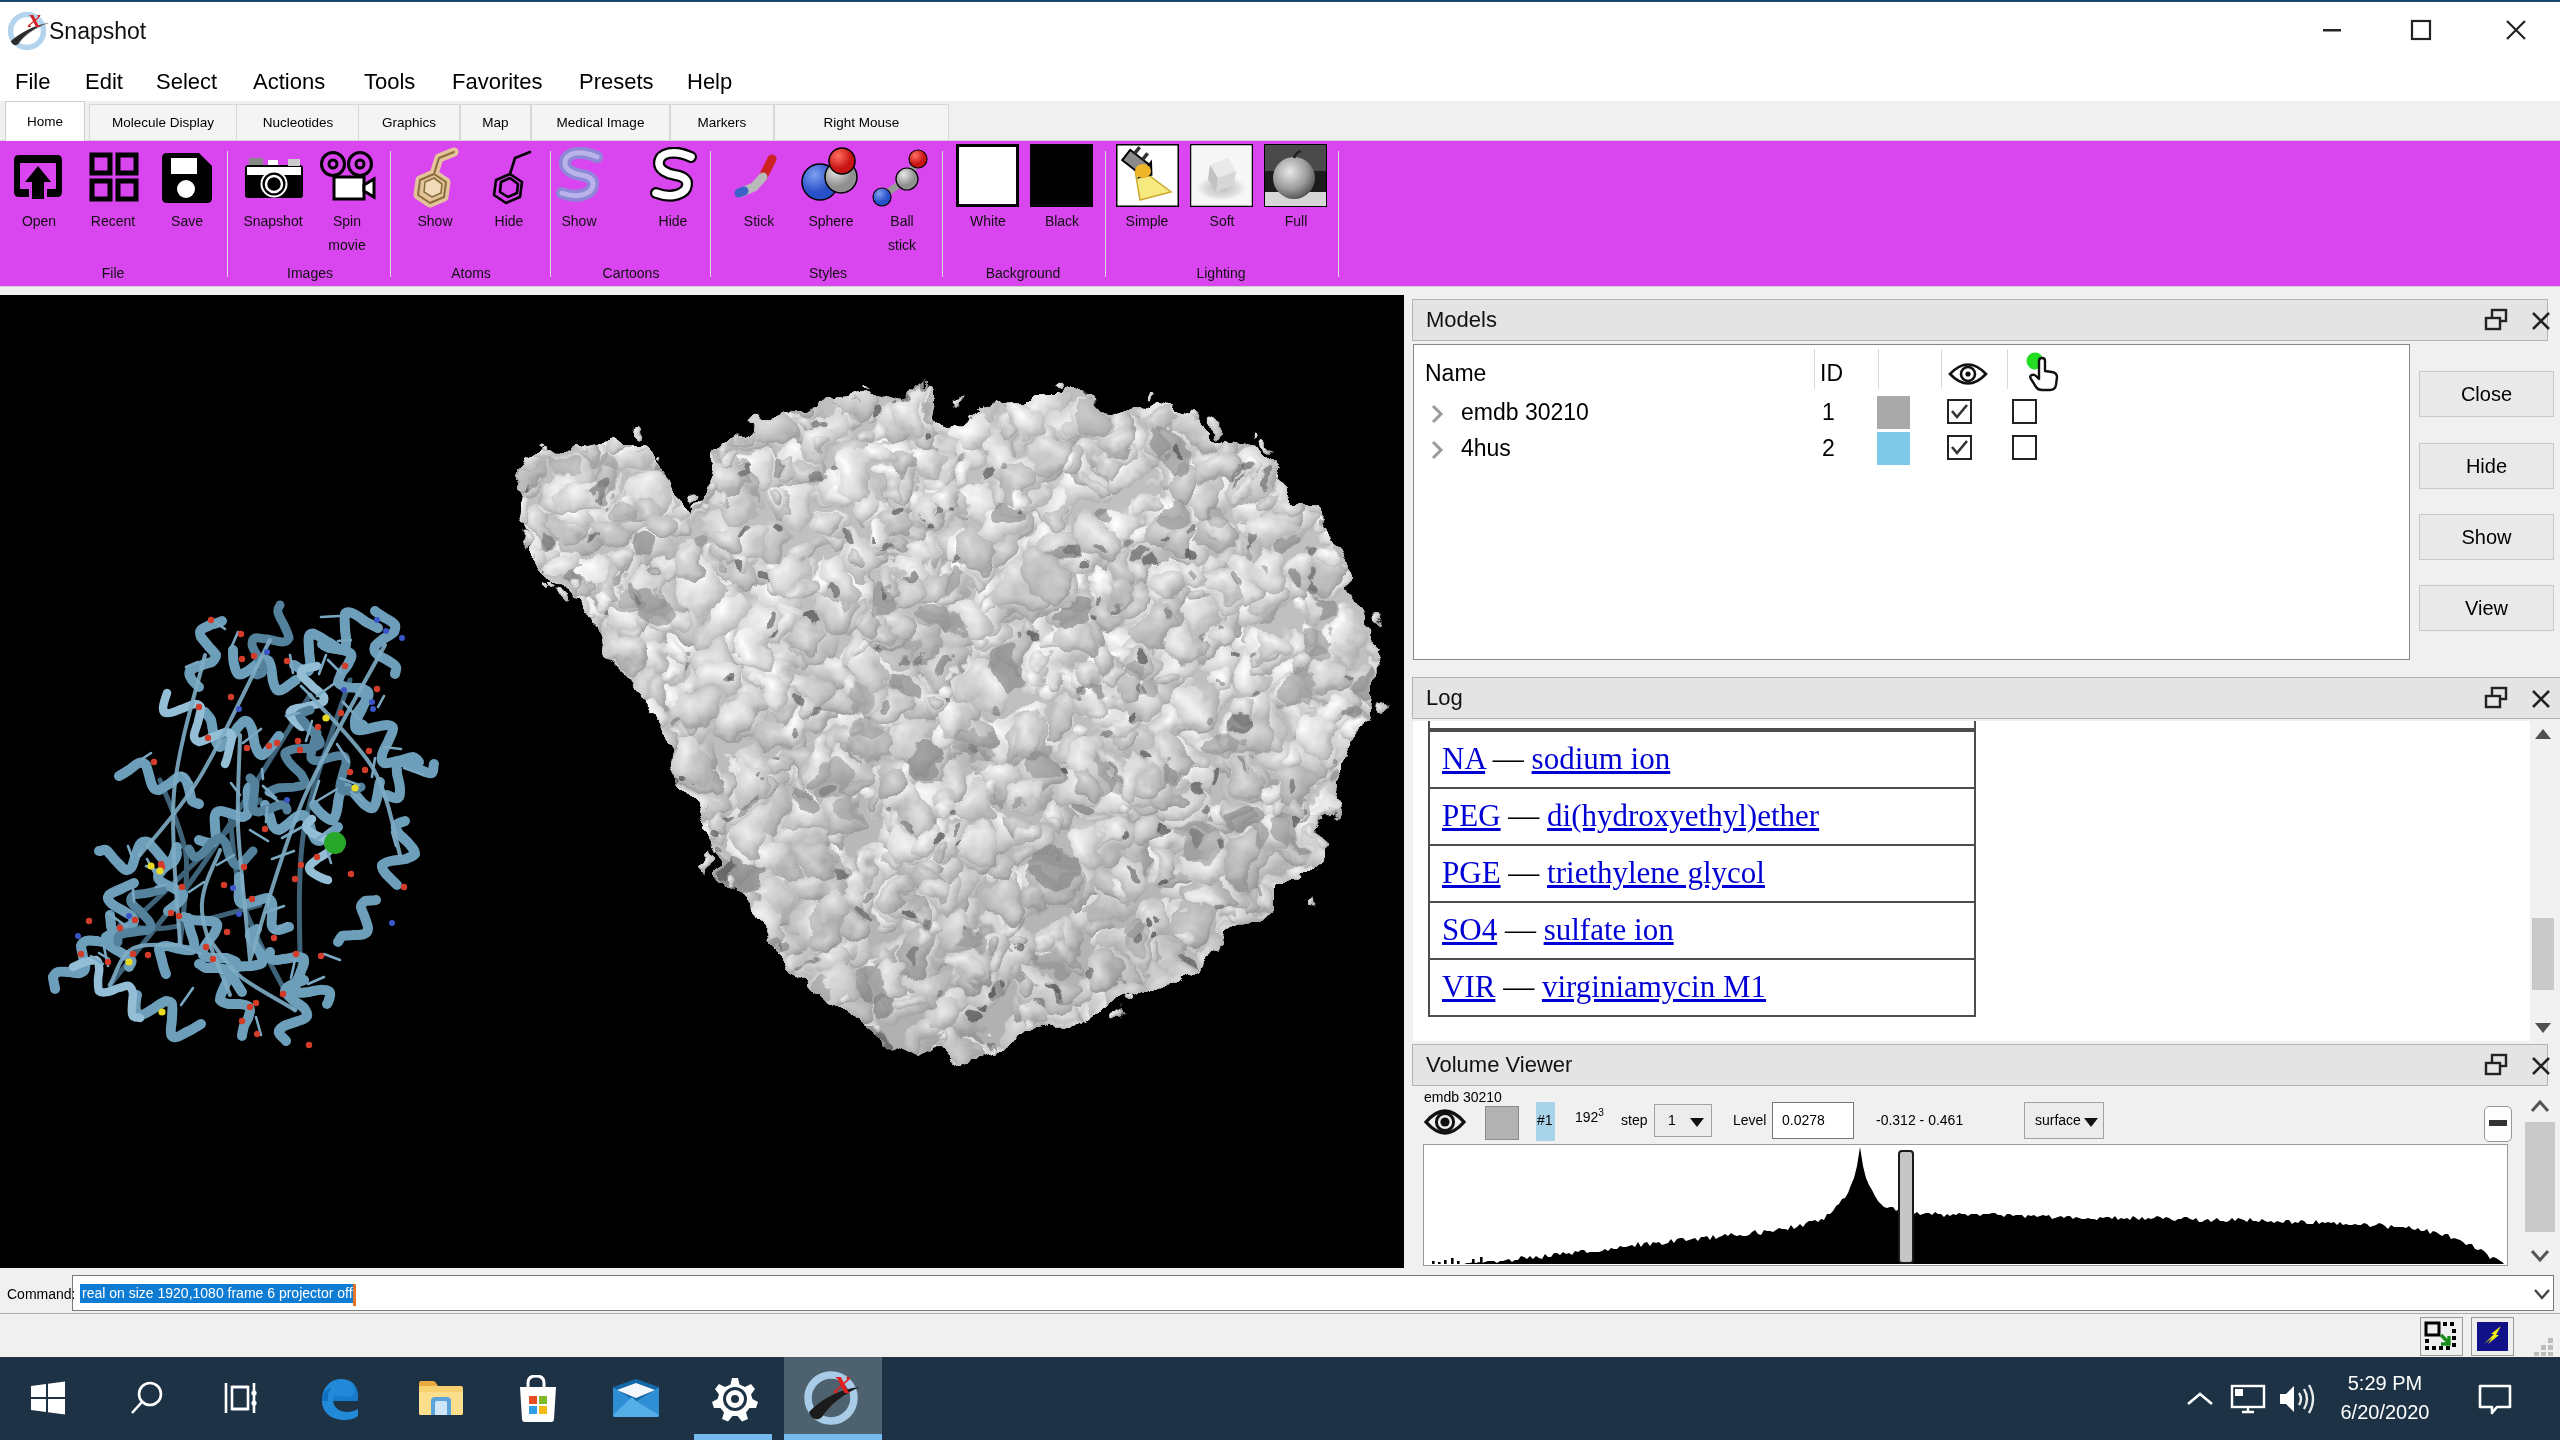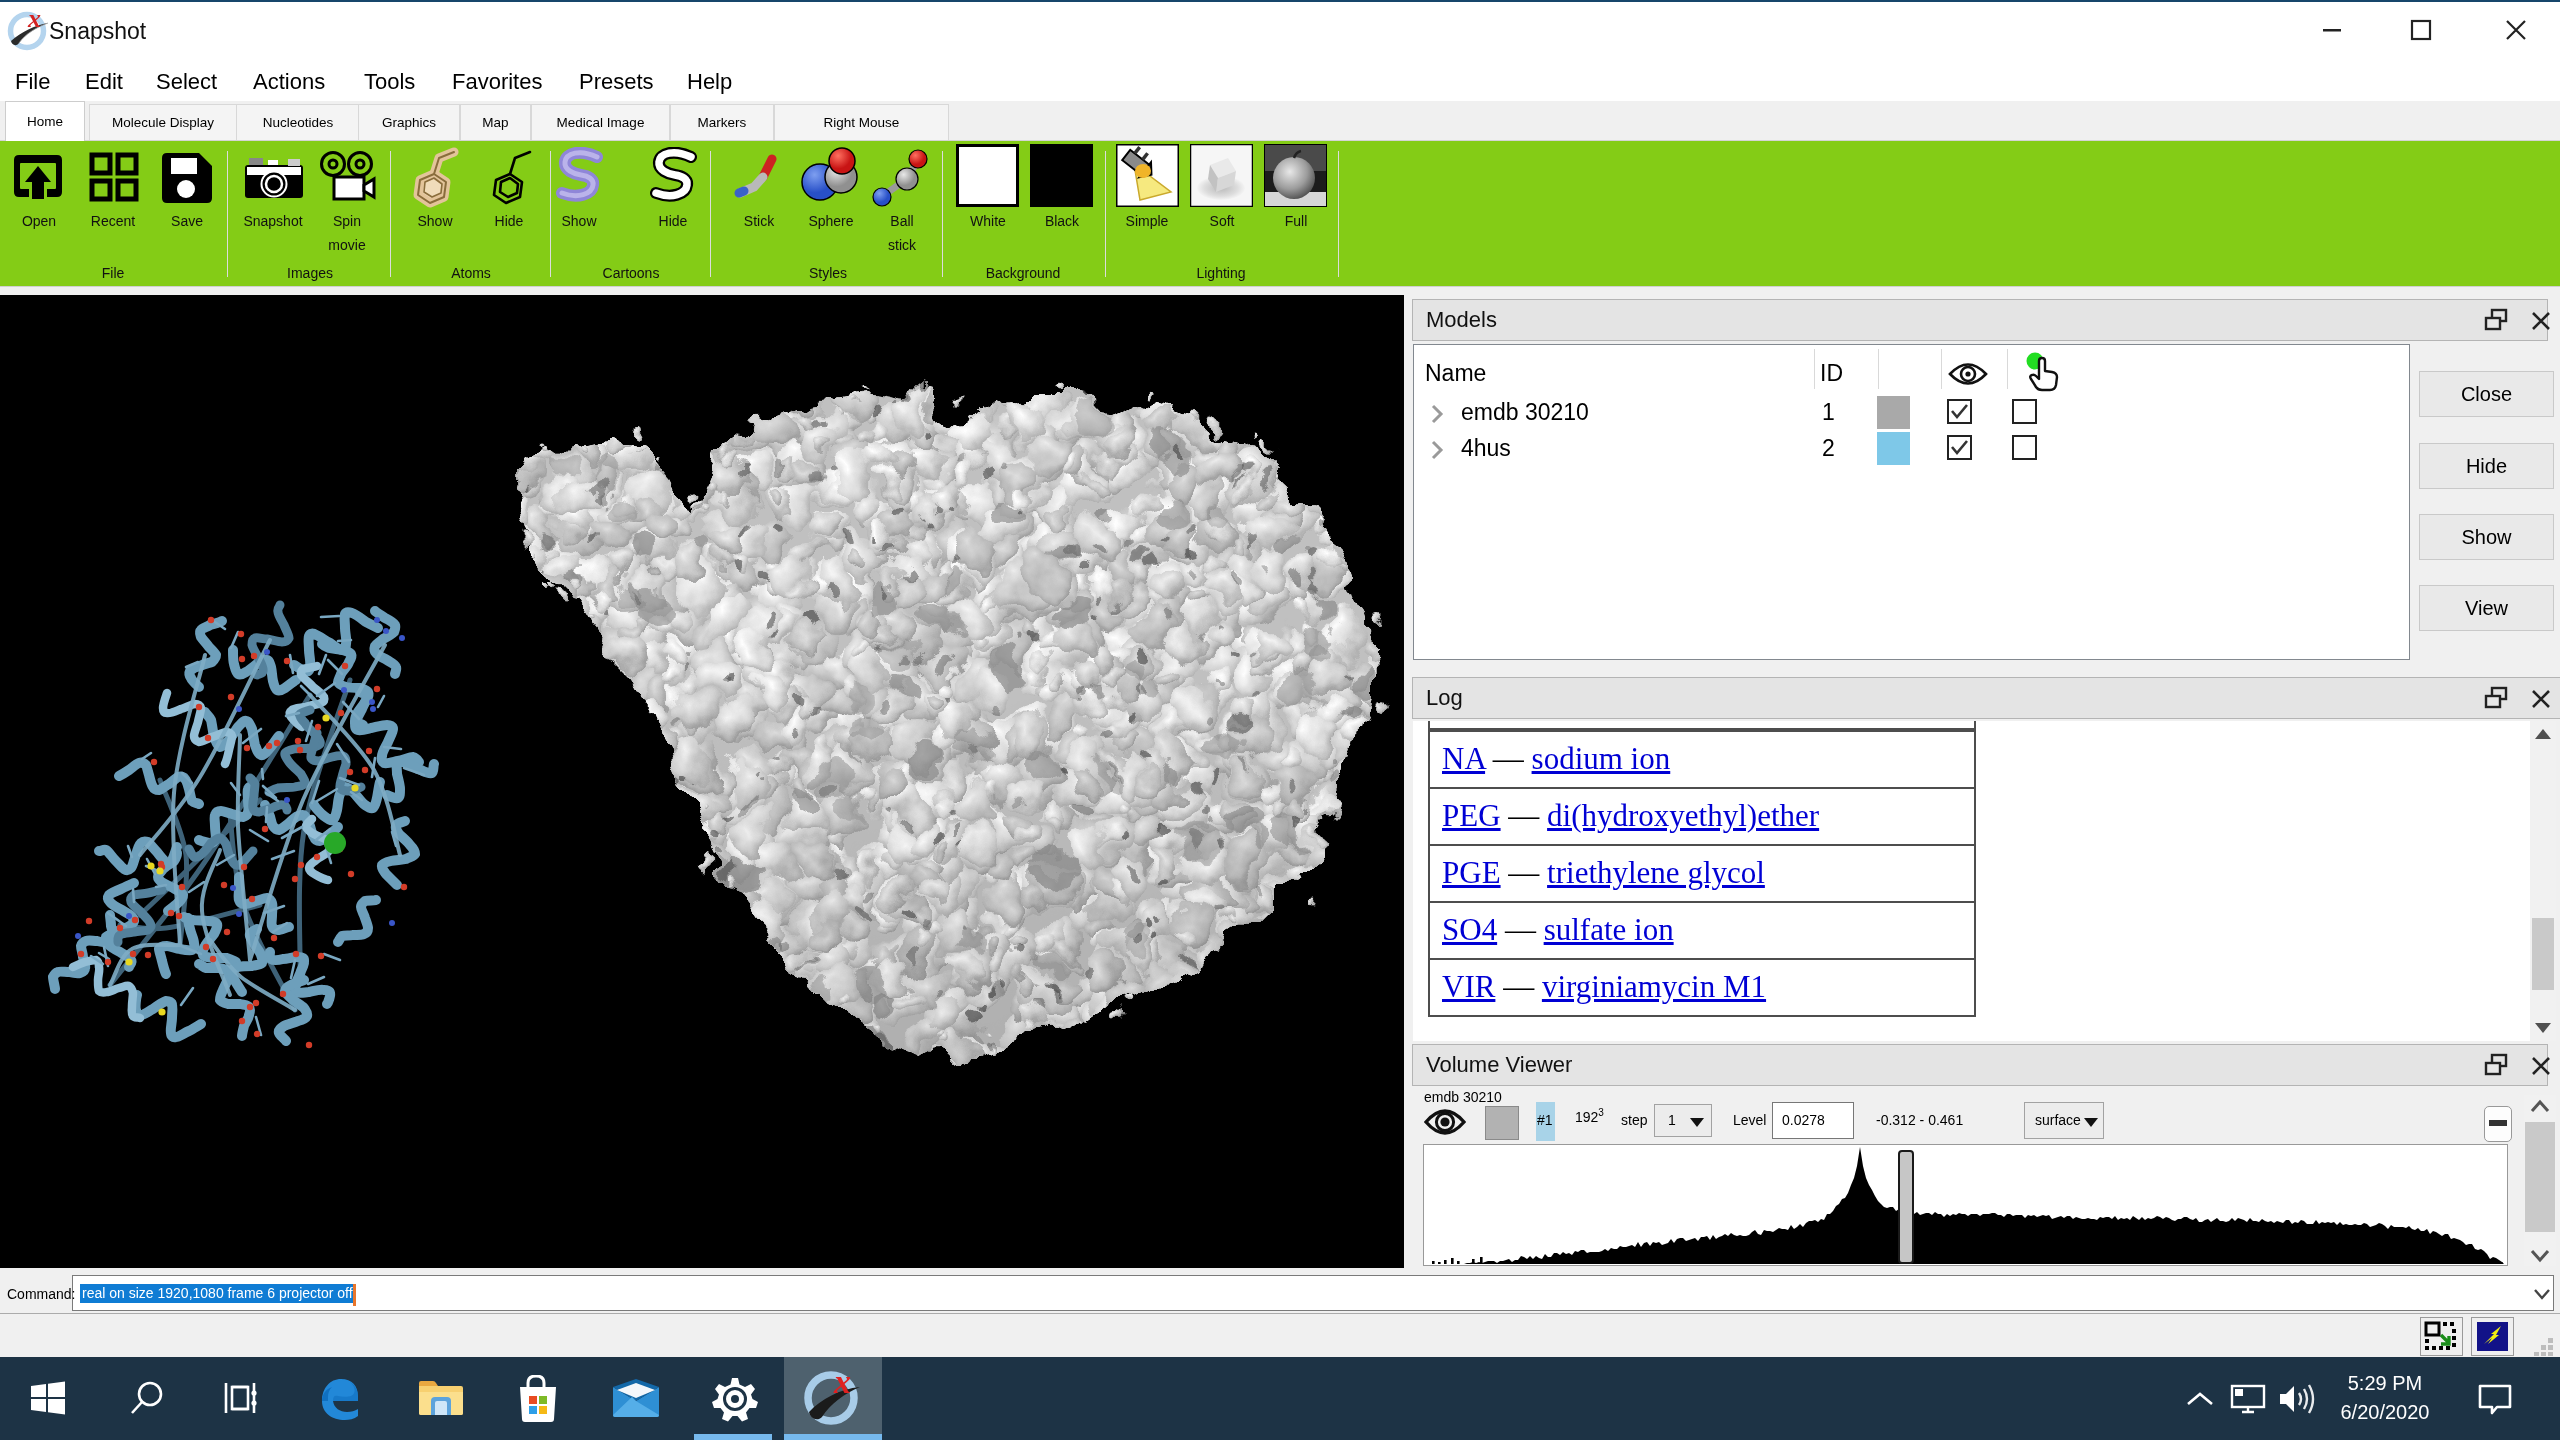--- a/index.html
+++ b/index.html
@@ -11,21 +11,21 @@
   #titlebar{left:0;top:2px;width:2560px;height:56px;background:#fff;}
   #apptitle{left:49px;top:18px;font-size:23px;color:#111;}
   #menubar{left:0;top:58px;width:2560px;height:43px;background:#fff;}
   .mi{position:absolute;top:11px;font-size:22px;color:#000;}
   
   #tabstrip{left:0;top:101px;width:2560px;height:40px;background:#f0f0f0;border-bottom:1px solid #d4d4d4;box-sizing:border-box;}
   .tab{position:absolute;top:3px;height:36px;background:#f4f4f4;border:1px solid #d8d8d8;border-bottom:none;box-sizing:border-box;
        font-size:13.5px;color:#000;text-align:center;line-height:36px;}
   .tab.active{background:#fff;top:0;height:40px;line-height:40px;border-color:#cdcdcd;z-index:3;}
   
-  #ribbon{left:0;top:141px;width:2560px;height:146px;background:#84cc16;border-bottom:1px solid #d0d0d0;box-sizing:border-box;}
+  #ribbon{left:0;top:141px;width:2560px;height:146px;background:#d946ef;border-bottom:1px solid #d0d0d0;box-sizing:border-box;}
   .rsep{position:absolute;top:10px;height:126px;width:1px;background:#dcdcdc;}
   .rlabel{position:absolute;font-size:14px;color:#111;text-align:center;transform:translateX(-50%);white-space:nowrap;}
   #graystrip{left:0;top:287px;width:2560px;height:8px;background:#f0f0f0;}
   
   #viewport{left:0;top:295px;width:1404px;height:973px;background:#000;}
   
   #rightcol{left:1404px;top:295px;width:1156px;height:973px;background:#f0f0f0;}
   .ptitle{position:absolute;background:#e4e4e4;border:1px solid #b4b4b4;box-sizing:border-box;}
   .ptitle span{position:absolute;left:13px;top:7px;font-size:22px;color:#111;}
   

